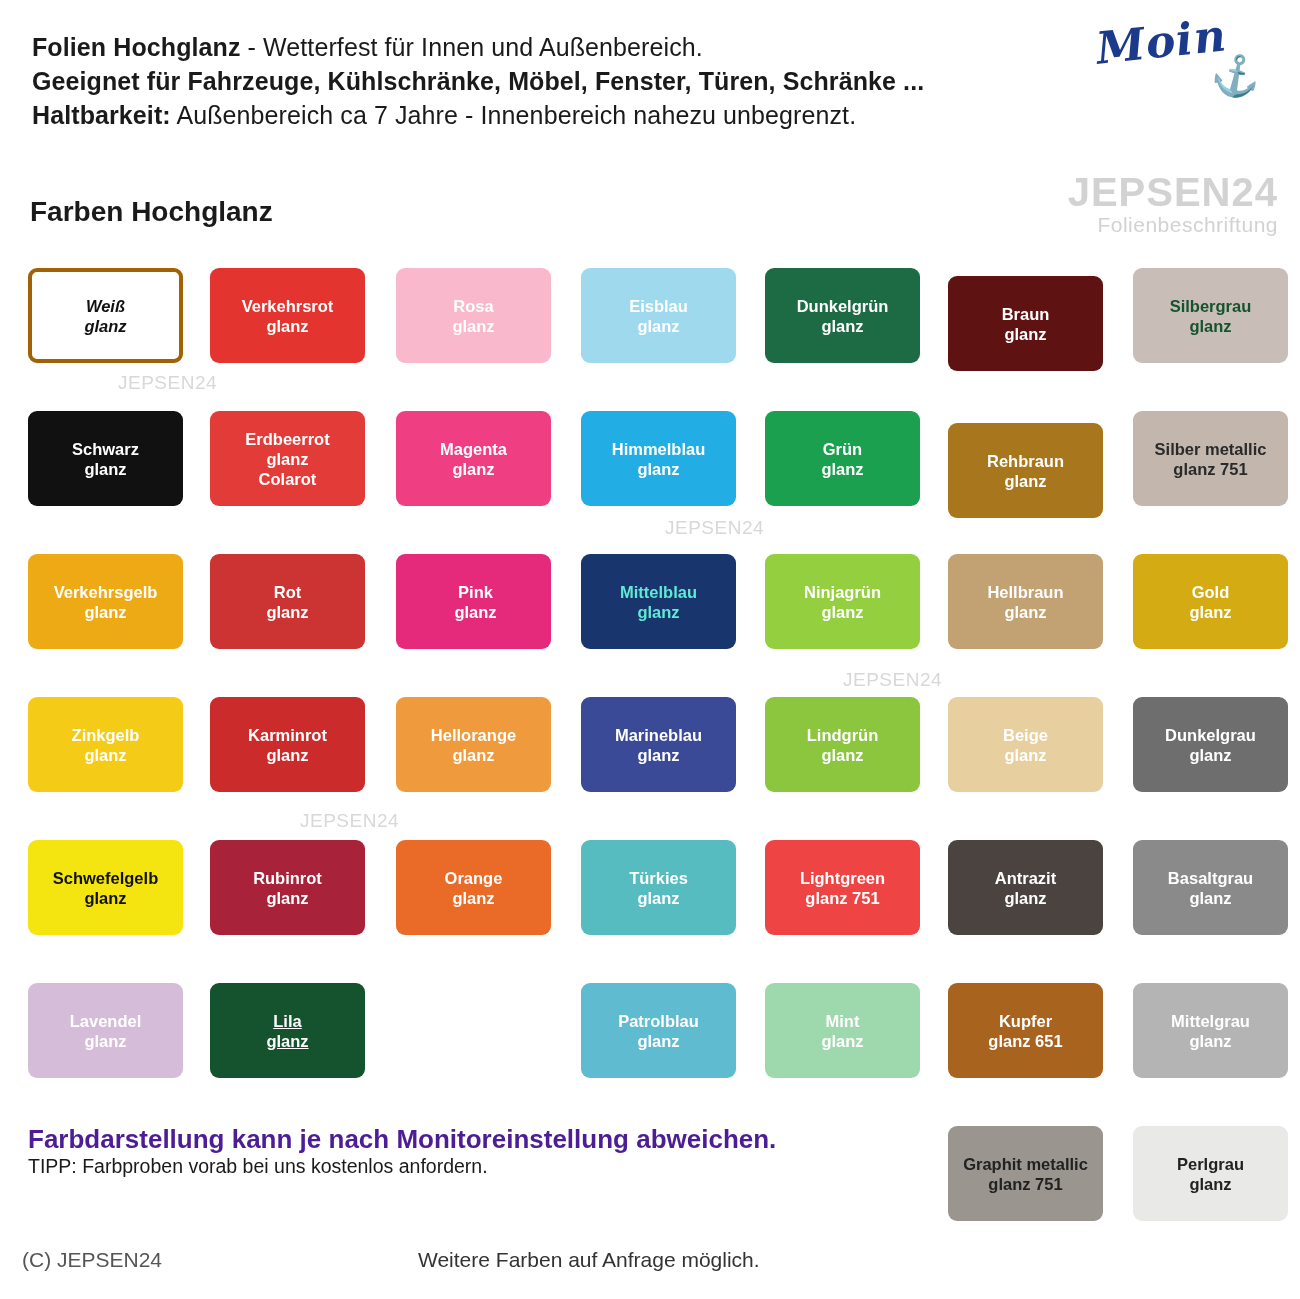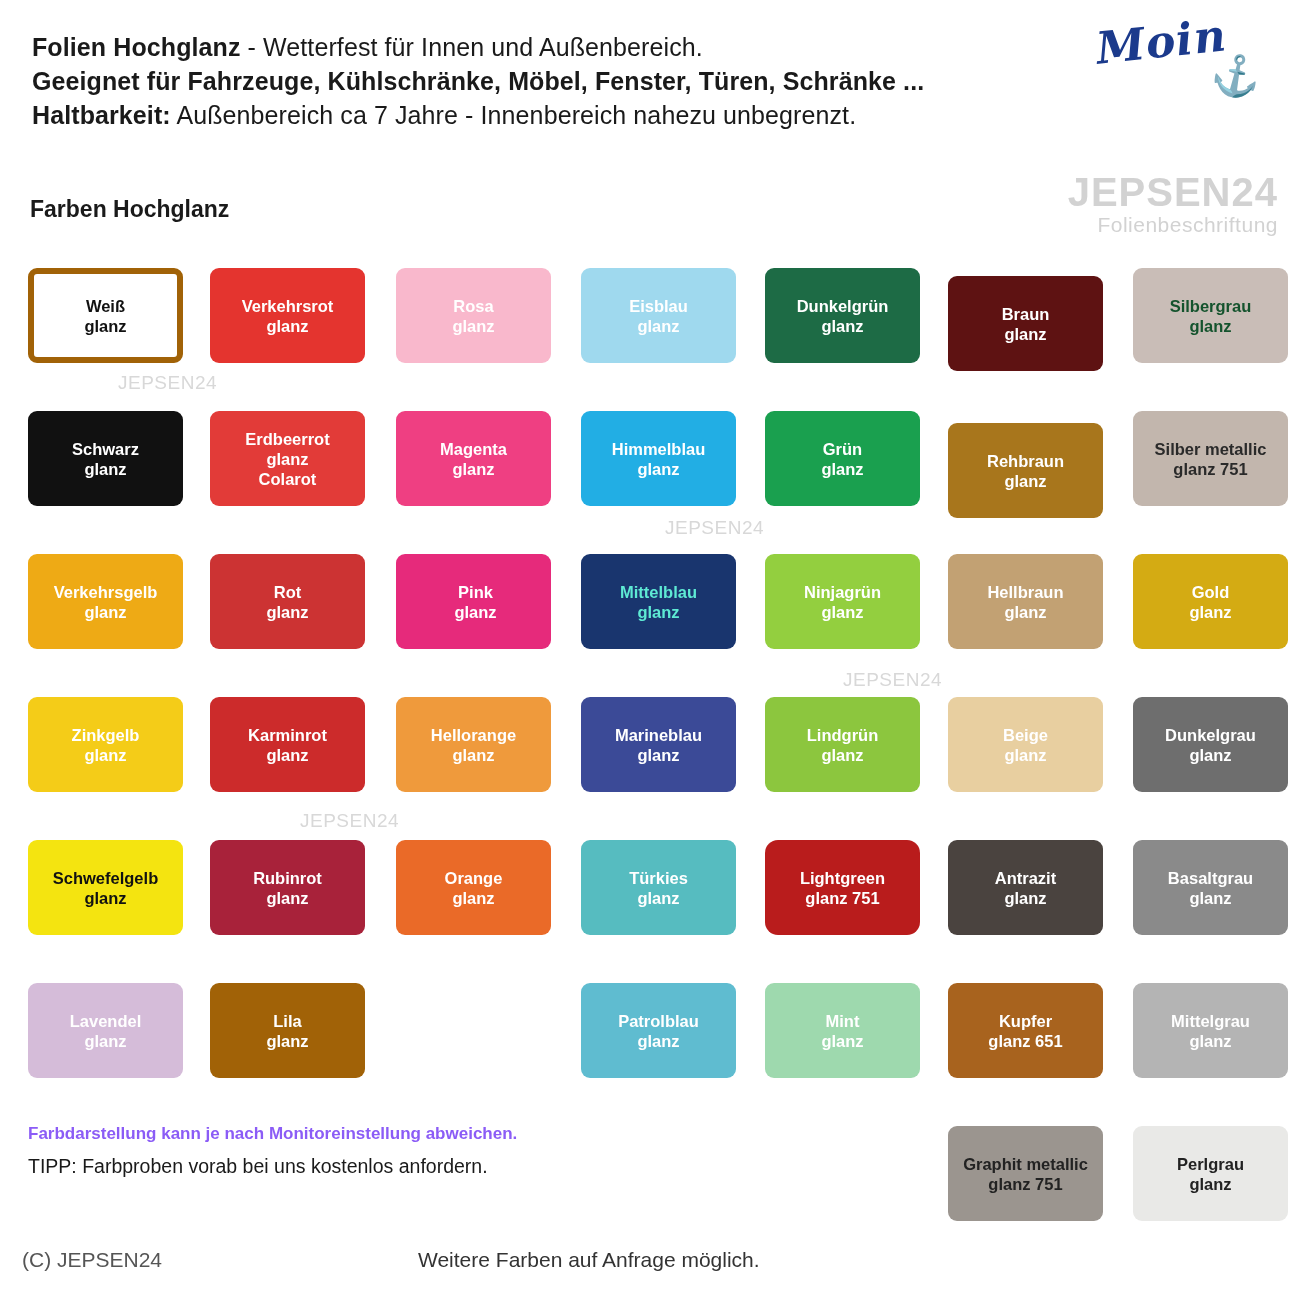--- a/index.html
+++ b/index.html
@@ -84,21 +84,21 @@
     font-size: 21px;
     margin-top: 2px;
     letter-spacing: 0.5px;
   }
 
   
   .section-title {
     position: absolute;
     left: 30px;
     top: 196px;
-    font-size: 23px;
+    font-size: 28px;
     font-weight: bold;
   }
 
   
   .grid {
     position: absolute;
     left: 28px;
     top: 268px;
     width: 1250px;
   }
@@ -115,40 +115,41 @@
     align-items: center;
     justify-content: center;
     text-align: center;
     font-size: 16.5px;
     font-weight: bold;
     line-height: 20px;
     box-sizing: border-box;
     padding: 2px 4px;
   }
   .swatch.white-box {
-    border: 6px solid #a16207;
+    border: 4px solid #a16207;
+    font-style: italic;
   }
   .swatch .lbl { display: block; white-space: pre-line; }
 
   
   .wm {
     position: absolute;
     color: #d8d8d8;
     font-size: 19px;
     letter-spacing: 0.5px;
   }
 
   
   .note-warn {
     position: absolute;
     left: 28px;
     top: 1124px;
-    color: #8b5cf6;
-    font-weight: bold;
-    font-size: 17px;
+    color: #4c1d95;
+    font-weight: bold;
+    font-size: 26px;
   }
   .note-tip {
     position: absolute;
     left: 28px;
     top: 1155px;
     font-size: 19.5px;
     color: #1a1a1a;
   }
   .copyright {
     position: absolute;
@@ -326,39 +327,39 @@
 glanz</span>
         </div>
         <div class="swatch" style="left: 368px; top: 0px; background: rgb(234, 106, 40); color: rgb(255, 255, 255);">
           <span class="lbl">Orange
 glanz</span>
         </div>
         <div class="swatch" style="left: 553px; top: 0px; background: rgb(86, 188, 192); color: rgb(255, 255, 255);">
           <span class="lbl">Türkies
 glanz</span>
         </div>
-        <div class="swatch" style="left: 737px; top: 0px; background: #b91c1c; color: rgb(255, 255, 255); border-radius: 13px;">
+        <div class="swatch" style="left: 737px; top: 0px; background: #ef4444; color: rgb(255, 255, 255);">
           <span class="lbl">Lightgreen
 glanz 751</span>
         </div>
         <div class="swatch" style="left: 920px; top: 0px; background: rgb(74, 67, 63); color: rgb(255, 255, 255);">
           <span class="lbl">Antrazit
 glanz</span>
         </div>
         <div class="swatch" style="left: 1105px; top: 0px; background: rgb(138, 138, 138); color: rgb(255, 255, 255);">
           <span class="lbl">Basaltgrau
 glanz</span>
         </div>
       </div>
       <div class="row">
         <div class="swatch" style="left: 0px; top: 0px; background: rgb(213, 188, 217); color: rgb(255, 255, 255);">
           <span class="lbl">Lavendel
 glanz</span>
         </div>
-        <div class="swatch" style="left: 182px; top: 0px; background: #a16207; color: rgb(255, 255, 255);">
+        <div class="swatch" style="left: 182px; top: 0px; background: #14532d; color: rgb(255, 255, 255); text-decoration: underline;">
           <span class="lbl">Lila
 glanz</span>
         </div>
         <div class="swatch" style="left: 553px; top: 0px; background: rgb(95, 188, 208); color: rgb(255, 255, 255);">
           <span class="lbl">Patrolblau
 glanz</span>
         </div>
         <div class="swatch" style="left: 737px; top: 0px; background: rgb(158, 217, 174); color: rgb(255, 255, 255);">
           <span class="lbl">Mint
 glanz</span>

